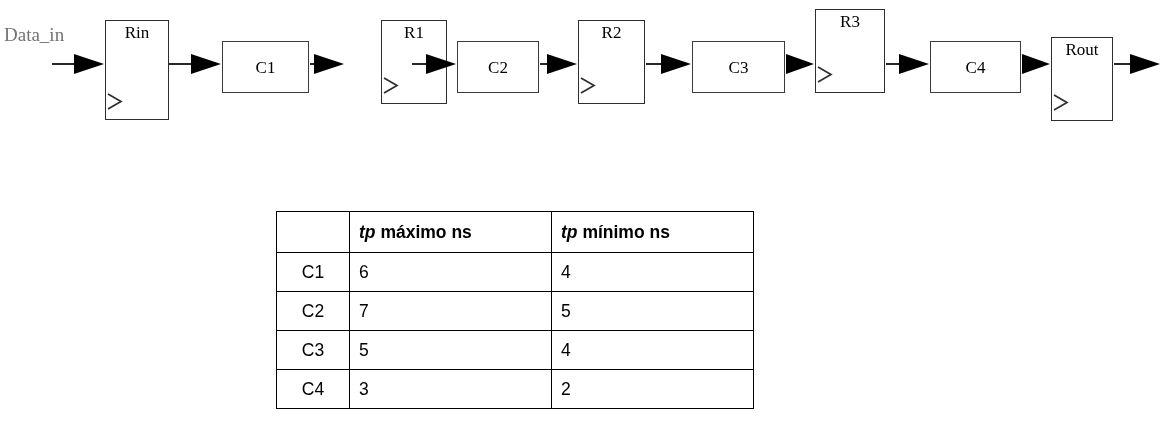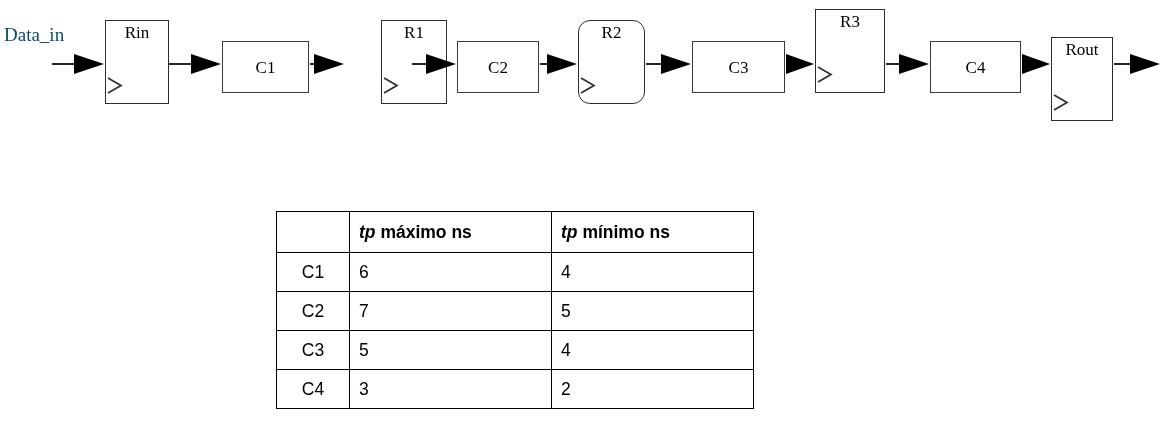--- a/index.html
+++ b/index.html
@@ -65,21 +65,21 @@
     position: absolute;
     height: 26px;
     overflow: visible;
   }
 
   .datain-label {
     position: absolute;
     font-family: "Liberation Serif", serif;
     font-size: 19px;
     line-height: 22px;
-    color: #0c4a6e;
+    color: #737373;
     white-space: nowrap;
   }
 
   
   #timing-table {
     position: absolute;
     left: 276px;
     top: 211px;
     border-collapse: collapse;
     font-family: "Liberation Sans", sans-serif;
@@ -110,39 +110,39 @@
   }
 </style>
 </head>
 <body>
 
 <div id="diagram">
 
   <span class="datain-label" style="left:4px; top:24px;">Data_in</span>
 
   <div id="blocks-layer">
-      <div class="blk reg" style="left: 105px; top: 20px; width: 64px; height: 84px;">
+      <div class="blk reg" style="left: 105px; top: 20px; width: 64px; height: 100px;">
         <span class="blk-label">Rin</span>
         <span class="clk-wedge"><svg width="22" height="17" viewBox="0 0 22 17">
             <polyline points="1,1 14,8.5 1,16" fill="none" stroke="#2e2e2e" stroke-width="1.7"></polyline>
           </svg></span>
       </div>
       <div class="blk comb" style="left: 222px; top: 41px; width: 87px; height: 52px;">
         <span class="blk-label">C1</span>
       </div>
       <div class="blk reg" style="left: 345px; top: 20px; width: 66px; height: 84px; margin-left: 36px;">
         <span class="blk-label">R1</span>
         <span class="clk-wedge"><svg width="22" height="17" viewBox="0 0 22 17">
             <polyline points="1,1 14,8.5 1,16" fill="none" stroke="#2e2e2e" stroke-width="1.7"></polyline>
           </svg></span>
       </div>
       <div class="blk comb" style="left: 457px; top: 41px; width: 82px; height: 52px;">
         <span class="blk-label">C2</span>
       </div>
-      <div class="blk reg" style="left: 578px; top: 20px; width: 67px; height: 84px; border-radius: 12px;">
+      <div class="blk reg" style="left: 578px; top: 20px; width: 67px; height: 84px;">
         <span class="blk-label">R2</span>
         <span class="clk-wedge"><svg width="22" height="17" viewBox="0 0 22 17">
             <polyline points="1,1 14,8.5 1,16" fill="none" stroke="#2e2e2e" stroke-width="1.7"></polyline>
           </svg></span>
       </div>
       <div class="blk comb" style="left: 692px; top: 41px; width: 93px; height: 52px;">
         <span class="blk-label">C3</span>
       </div>
       <div class="blk reg" style="left: 815px; top: 9px; width: 70px; height: 84px;">
         <span class="blk-label">R3</span>

